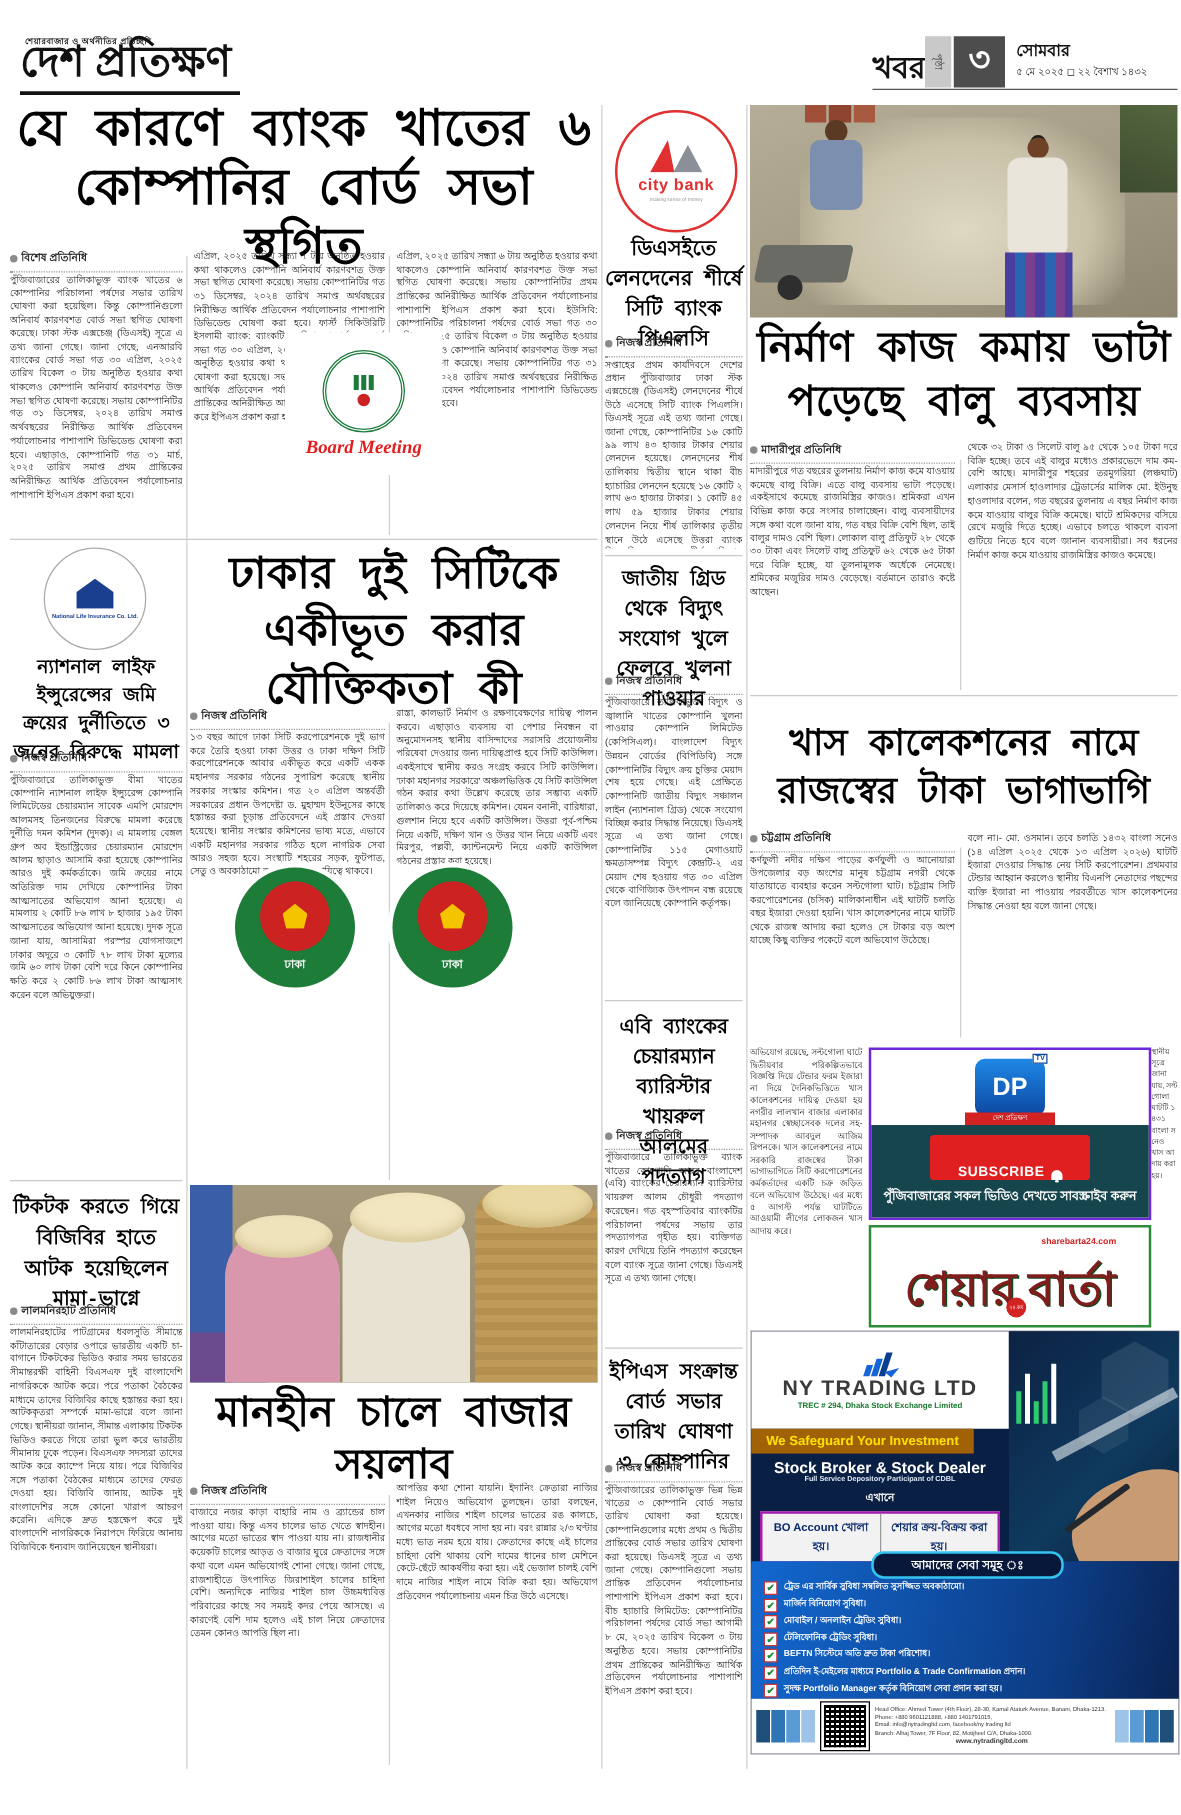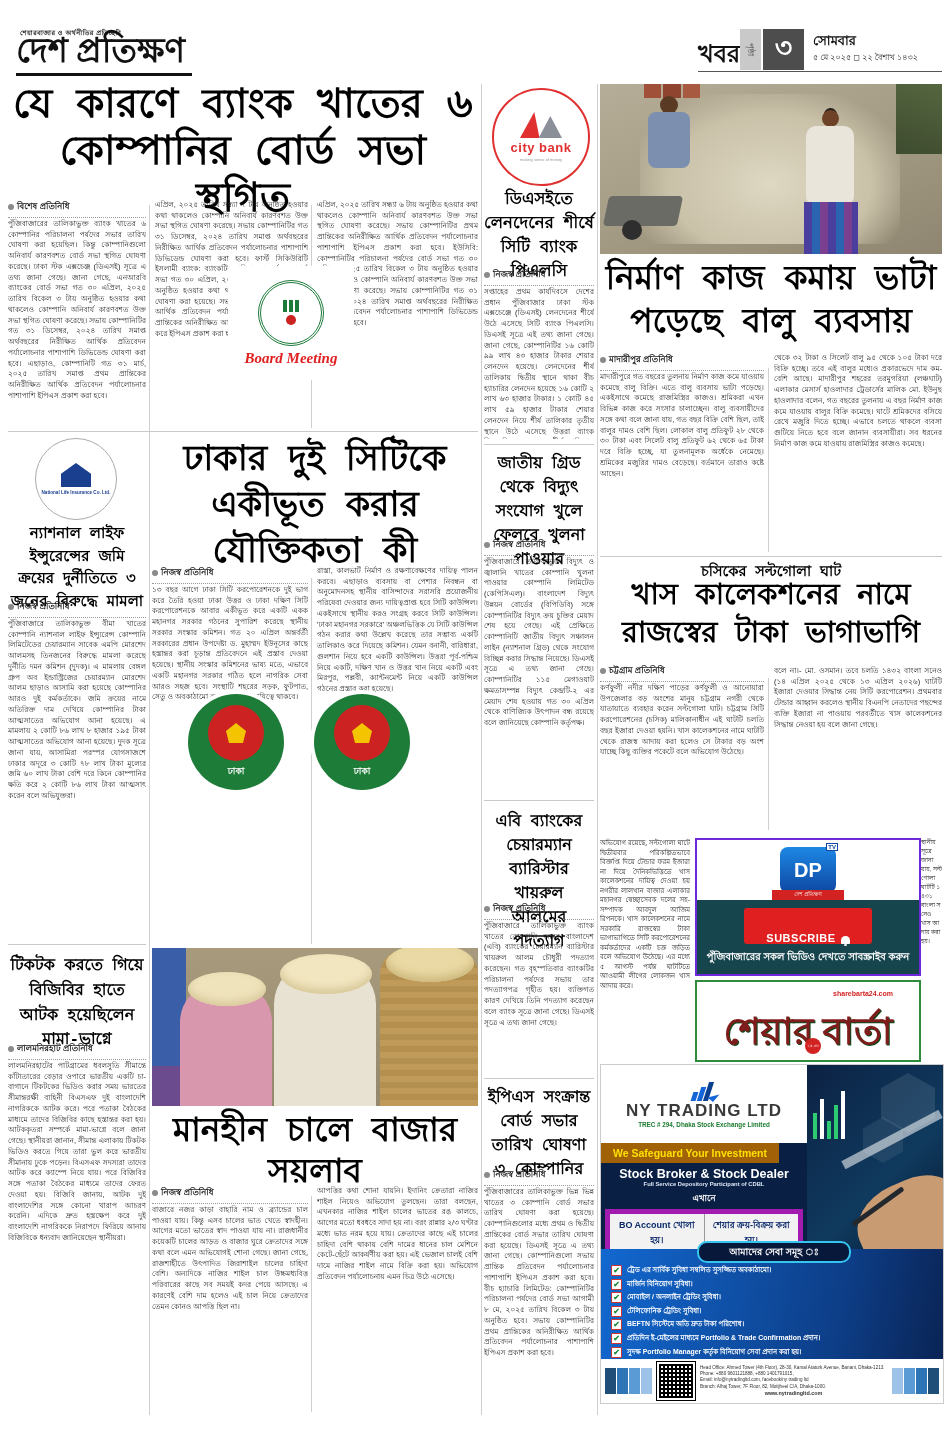--- a/index.html
+++ b/index.html
@@ -133,21 +133,20 @@
   </div>
 
   <div class="abs hl" style="left:600px;top:260px;width:342px;font-size:33px;line-height:1.3;">নির্মাণ কাজ কমায় ভাটা পড়েছে বালু ব্যবসায়</div>
   <div class="abs byline" style="left:600px;top:353px;width:164px;">
     <span class="bdot"></span>
     <span>মাদারীপুর প্রতিনিধি</span>
   </div>
   <div class="abs body-txt" style="left:600px;top:372px;width:164px;height:180px;overflow:hidden;">মাদারীপুরে গত বছরের তুলনায় নির্মাণ কাজ কমে যাওয়ায় কমেছে বালু বিক্রি। এতে বালু ব্যবসায় ভাটা পড়েছে। একইসাথে কমেছে রাজমিস্ত্রির কাজও। শ্রমিকরা এখন বিভিন্ন কাজ করে সংসার চালাচ্ছেন। বালু ব্যবসায়ীদের সঙ্গে কথা বলে জানা যায়, গত বছর বিক্রি বেশি ছিল, তাই বালুর দামও বেশি ছিল। লোকাল বালু প্রতিফুট ২৮ থেকে ৩০ টাকা এবং সিলেট বালু প্রতিফুট ৬২ থেকে ৬৫ টাকা দরে বিক্রি হচ্ছে, যা তুলনামূলক অর্ধেকে নেমেছে। শ্রমিকের মজুরির দামও বেড়েছে। বর্তমানে তারাও কষ্টে আছেন।</div>
   <div class="abs body-txt" style="left:774px;top:353px;width:168px;height:199px;overflow:hidden;">থেকে ৩২ টাকা ও সিলেট বালু ৯৫ থেকে ১০৫ টাকা দরে বিক্রি হচ্ছে। তবে এই বালুর মধ্যেও প্রকারভেদে দাম কম-বেশি আছে। মাদারীপুর শহরের তরমুগরিয়া (লঞ্চঘাট) এলাকার মেসার্স হাওলাদার ট্রেডার্সের মালিক মো. ইউনুছ হাওলাদার বলেন, গত বছরের তুলনায় এ বছর নির্মাণ কাজ কমে যাওয়ায় বালুর বিক্রি কমেছে। ঘাটে শ্রমিকদের বসিয়ে রেখে মজুরি দিতে হচ্ছে। এভাবে চলতে থাকলে ব্যবসা গুটিয়ে নিতে হবে বলে জানান ব্যবসায়ীরা। সব ধরনের নির্মাণ কাজ কমে যাওয়ায় রাজমিস্ত্রির কাজও কমেছে।</div>
 
-  <div class="abs hl" style="left:600px;top:560px;width:342px;font-size:14.5px;">চসিকের সল্টগোলা ঘাট</div>
   <div class="abs hl" style="left:600px;top:578px;width:342px;font-size:29px;line-height:1.3;">খাস কালেকশনের নামে রাজস্বের টাকা ভাগাভাগি</div>
   <div class="abs byline" style="left:600px;top:664px;width:164px;">
     <span class="bdot"></span>
     <span>চট্টগ্রাম প্রতিনিধি</span>
   </div>
   <div class="abs body-txt" style="left:600px;top:683px;width:164px;height:147px;overflow:hidden;">কর্ণফুলী নদীর দক্ষিণ পাড়ের কর্ণফুলী ও আনোয়ারা উপজেলার বড় অংশের মানুষ চট্টগ্রাম নগরী থেকে যাতায়াতে ব্যবহার করেন সল্টগোলা ঘাট। চট্টগ্রাম সিটি করপোরেশনের (চসিক) মালিকানাধীন এই ঘাটটি চলতি বছর ইজারা দেওয়া হয়নি। খাস কালেকশনের নামে ঘাটটি থেকে রাজস্ব আদায় করা হলেও সে টাকার বড় অংশ যাচ্ছে কিছু ব্যক্তির পকেটে বলে অভিযোগ উঠেছে।</div>
   <div class="abs body-txt" style="left:774px;top:666px;width:168px;height:164px;overflow:hidden;">বলে না।- মো. ওসমান। তবে চলতি ১৪৩২ বাংলা সনেও (১৪ এপ্রিল ২০২৫ থেকে ১৩ এপ্রিল ২০২৬) ঘাটটি ইজারা দেওয়ার সিদ্ধান্ত নেয় সিটি করপোরেশন। প্রথমবার টেন্ডার আহ্বান করলেও স্থানীয় বিএনপি নেতাদের পছন্দের ব্যক্তি ইজারা না পাওয়ায় পরবর্তীতে খাস কালেকশনের সিদ্ধান্ত নেওয়া হয় বলে জানা গেছে।</div>
   <div class="abs body-sm" style="left:600px;top:838px;width:90px;height:220px;overflow:hidden;">অভিযোগ রয়েছে, সল্টগোলা ঘাটে দ্বিতীয়বার পরিকল্পিতভাবে বিজ্ঞপ্তি দিয়ে টেন্ডার ফরম ইজারা না দিয়ে দৈনিকভিত্তিতে খাস কালেকশনের দায়িত্ব দেওয়া হয় নগরীর লালখান বাজার এলাকার মহানগর স্বেচ্ছাসেবক দলের সহ-সম্পাদক আবদুল আজিম রিপনকে। খাস কালেকশনের নামে সরকারি রাজস্বের টাকা ভাগাভাগিতে সিটি করপোরেশনের কর্মকর্তাদের একটি চক্র জড়িত বলে অভিযোগ উঠেছে। এর মধ্যে ৫ আগস্ট পর্যন্ত ঘাটটিতে আওয়ামী লীগের লোকজন খাস আদায় করে।</div>
   <div class="abs" style="left:921px;top:838px;width:21px;height:220px;overflow:hidden;font-size:6px;line-height:1.5;word-break:break-all;color:#1a1a1a;">স্থানীয় সূত্রে জানা যায়, সল্টগোলা ঘাটটি ১৪৩১ বাংলা সনেও খাস আদায় করা হয়।</div>
 
@@ -201,21 +200,21 @@
       <div style="font-size:17px;font-weight:900;color:#3a3a3a;letter-spacing:1px;">NY TRADING LTD</div>
       <div style="font-size:6.3px;font-weight:bold;color:#1a7a2e;">TREC # 294, Dhaka Stock Exchange Limited</div>
     </div>
     <div style="position:absolute;left:0;top:78px;width:178px;height:20px;background:#a16207;display:flex;align-items:center;justify-content:center;">
       <span style="color:#ffe000;font-size:10.5px;font-weight:bold;">We Safeguard Your Investment</span>
     </div>
     <div style="position:absolute;left:0;top:98px;width:206px;height:88px;background:#0a1f44;text-align:center;">
       <div style="color:#fff;font-size:12.5px;font-weight:900;margin-top:4px;">Stock Broker &amp; Stock Dealer</div>
       <div style="color:#dbe6f5;font-size:5.8px;font-weight:bold;">Full Service Depository Participant of CDBL</div>
       <div style="color:#fff;font-size:8.5px;font-weight:bold;margin-top:5px;">এখানে</div>
-      <div style="display:flex;width:188px;margin:3px auto 0;border:5px solid #a21caf;background:#f2f2f2;">
+      <div style="display:flex;width:188px;margin:3px auto 0;border:2px solid #a21caf;background:#f2f2f2;">
         <div style="flex:1;border-right:1px solid #999;padding:4px 2px;color:#0a2a6b;font-size:9px;font-weight:bold;">BO Account খোলা হয়।</div>
         <div style="flex:1;padding:4px 2px;color:#0a2a6b;font-size:9px;font-weight:bold;">শেয়ার ক্রয়-বিক্রয় করা হয়।</div>
       </div>
     </div>
 
     <div style="position:absolute;left:0;top:184px;width:342px;height:110px;background:linear-gradient(100deg,#1268d0 0%,#0d3d86 70%,#0a2455 100%);"></div>
     <div style="position:absolute;left:96px;top:176px;width:150px;height:18px;border:2px solid #35c3f0;border-radius:10px;background:#08183a;display:flex;align-items:center;justify-content:center;">
       <span style="color:#fff;font-size:9.5px;font-weight:bold;">আমাদের সেবা সমূহ ঃ</span>
     </div>
     <div style="position:absolute;left:10px;top:200px;width:326px;">

